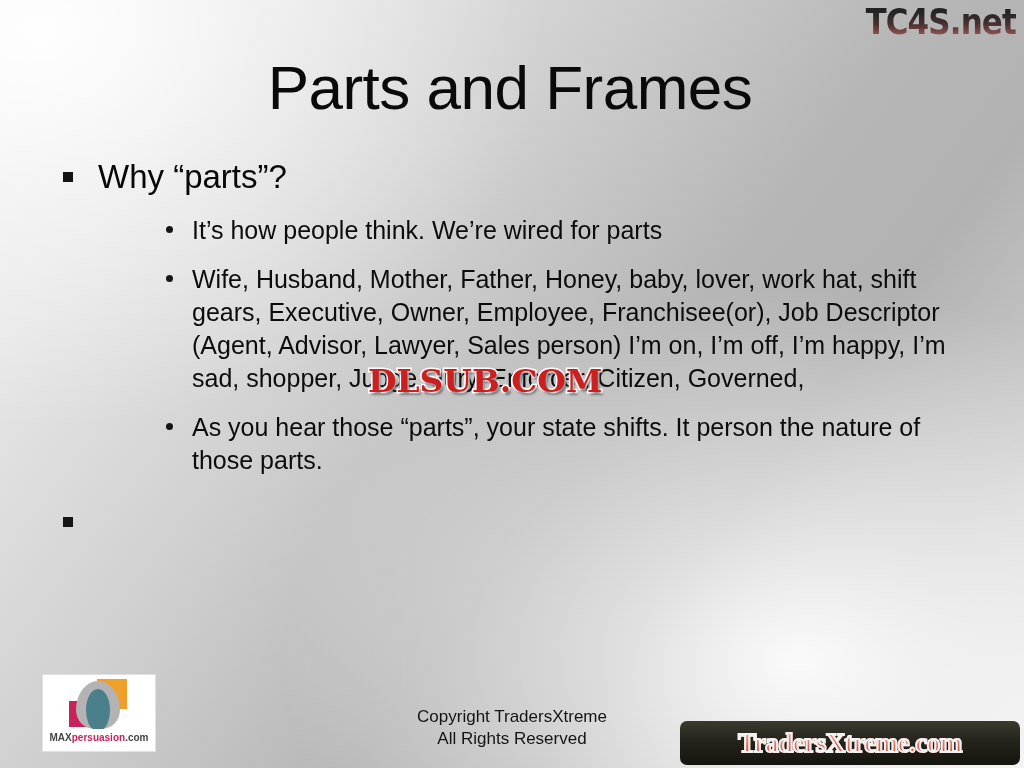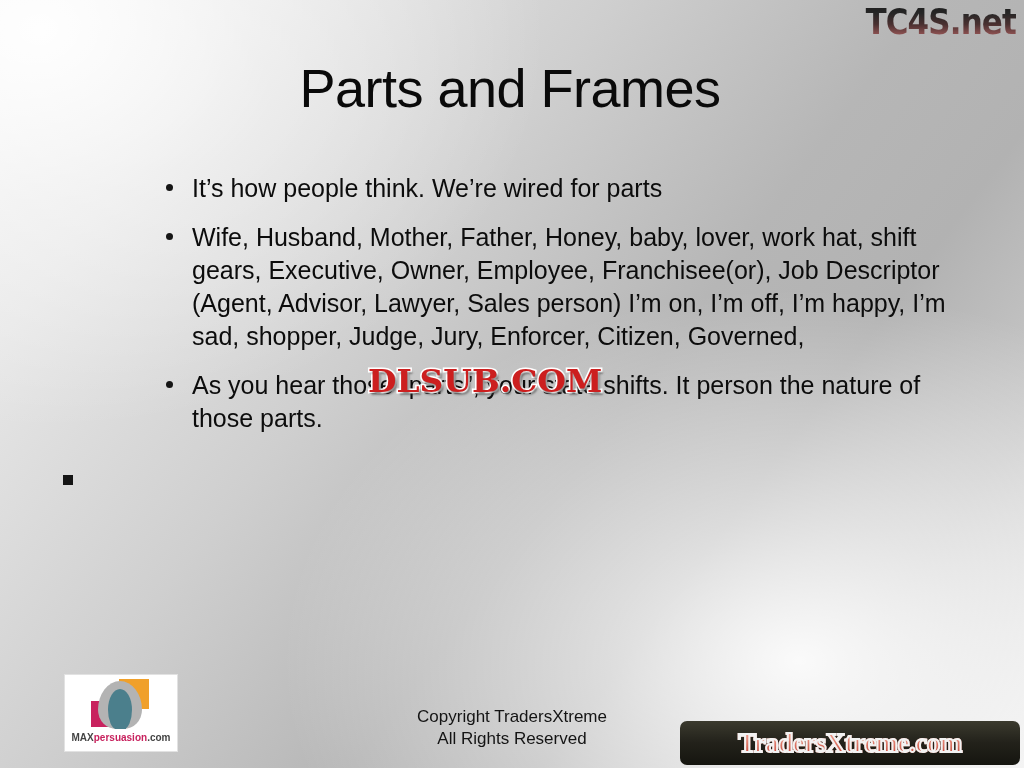--- a/index.html
+++ b/index.html
@@ -45,21 +45,21 @@
     white-space: nowrap;
   }
 
   
   #title {
     position: absolute;
     top: 57px;
     left: 0;
     width: 1020px;
     text-align: center;
-    font-size: 54px;
+    font-size: 62px;
     font-weight: 400;
     color: #0a0a0a;
     letter-spacing: -0.5px;
     line-height: 62px;
   }
 
   
   #body {
     position: absolute;
     top: 156px;
@@ -125,21 +125,20 @@
 
   
   #maxlogo {
     position: absolute;
     left: 42px;
     top: 674px;
     width: 112px;
     height: 76px;
     background: #ffffff;
     border: 1px solid #e2e2e2;
-    margin-left: 22px;
   }
   #maxlogo .mark {
     position: absolute;
     left: 26px;
     top: 4px;
     width: 58px;
     height: 50px;
   }
   #maxlogo .sq-orange {
     position: absolute;
@@ -246,20 +245,24 @@
 <body>
 
 <div id="slide">
 
   <div id="tc4s">TC4S.net</div>
 
   <div id="title">Parts and Frames</div>
 
   <div id="body">
 
+    <div class="lvl1">
+      <span class="sq"></span>
+      <span>Why “parts”?</span>
+    </div>
 
     <div class="lvl2">
       <span class="dot"></span>
       <span class="txt">It’s how people think. We’re wired for parts</span>
     </div>
 
     <div class="lvl2">
       <span class="dot"></span>
       <span class="txt">Wife, Husband, Mother, Father, Honey, baby, lover, work hat, shift gears, Executive, Owner, Employee, Franchisee(or), Job Descriptor (Agent, Advisor, Lawyer, Sales person) I’m on, I’m off, I’m happy, I’m sad, shopper, Judge, Jury, Enforcer, Citizen, Governed,</span>
     </div>

